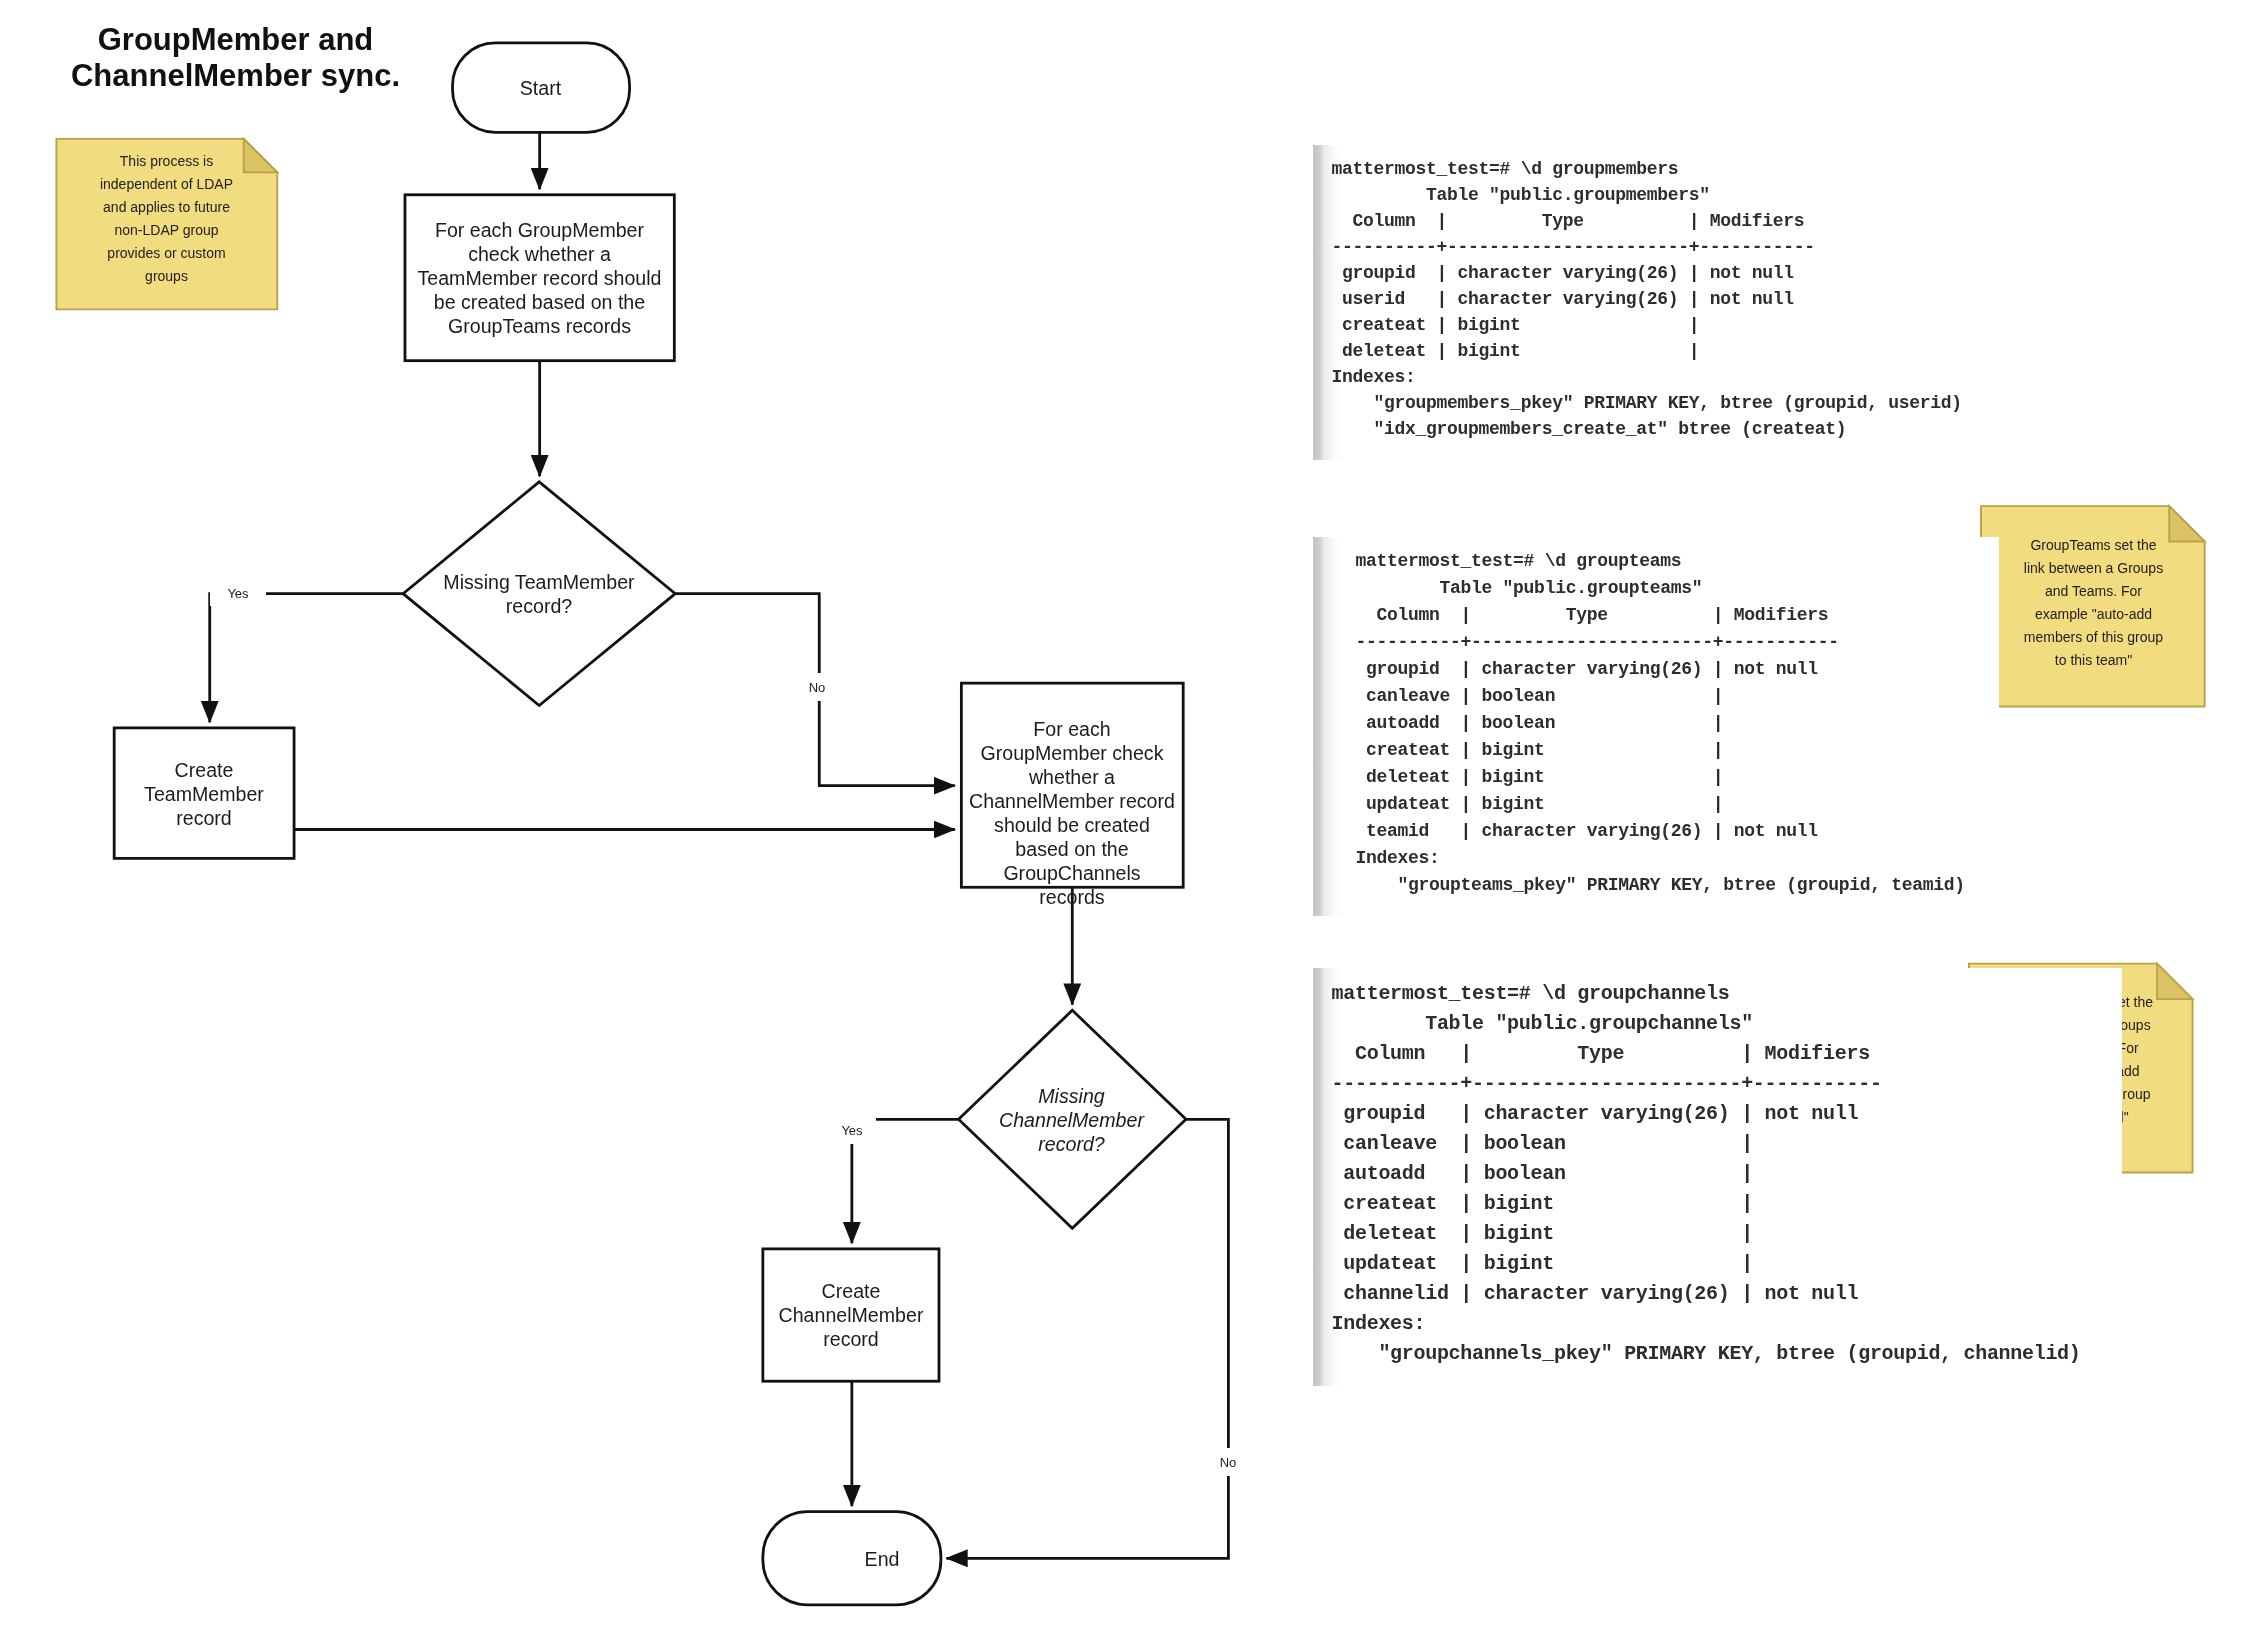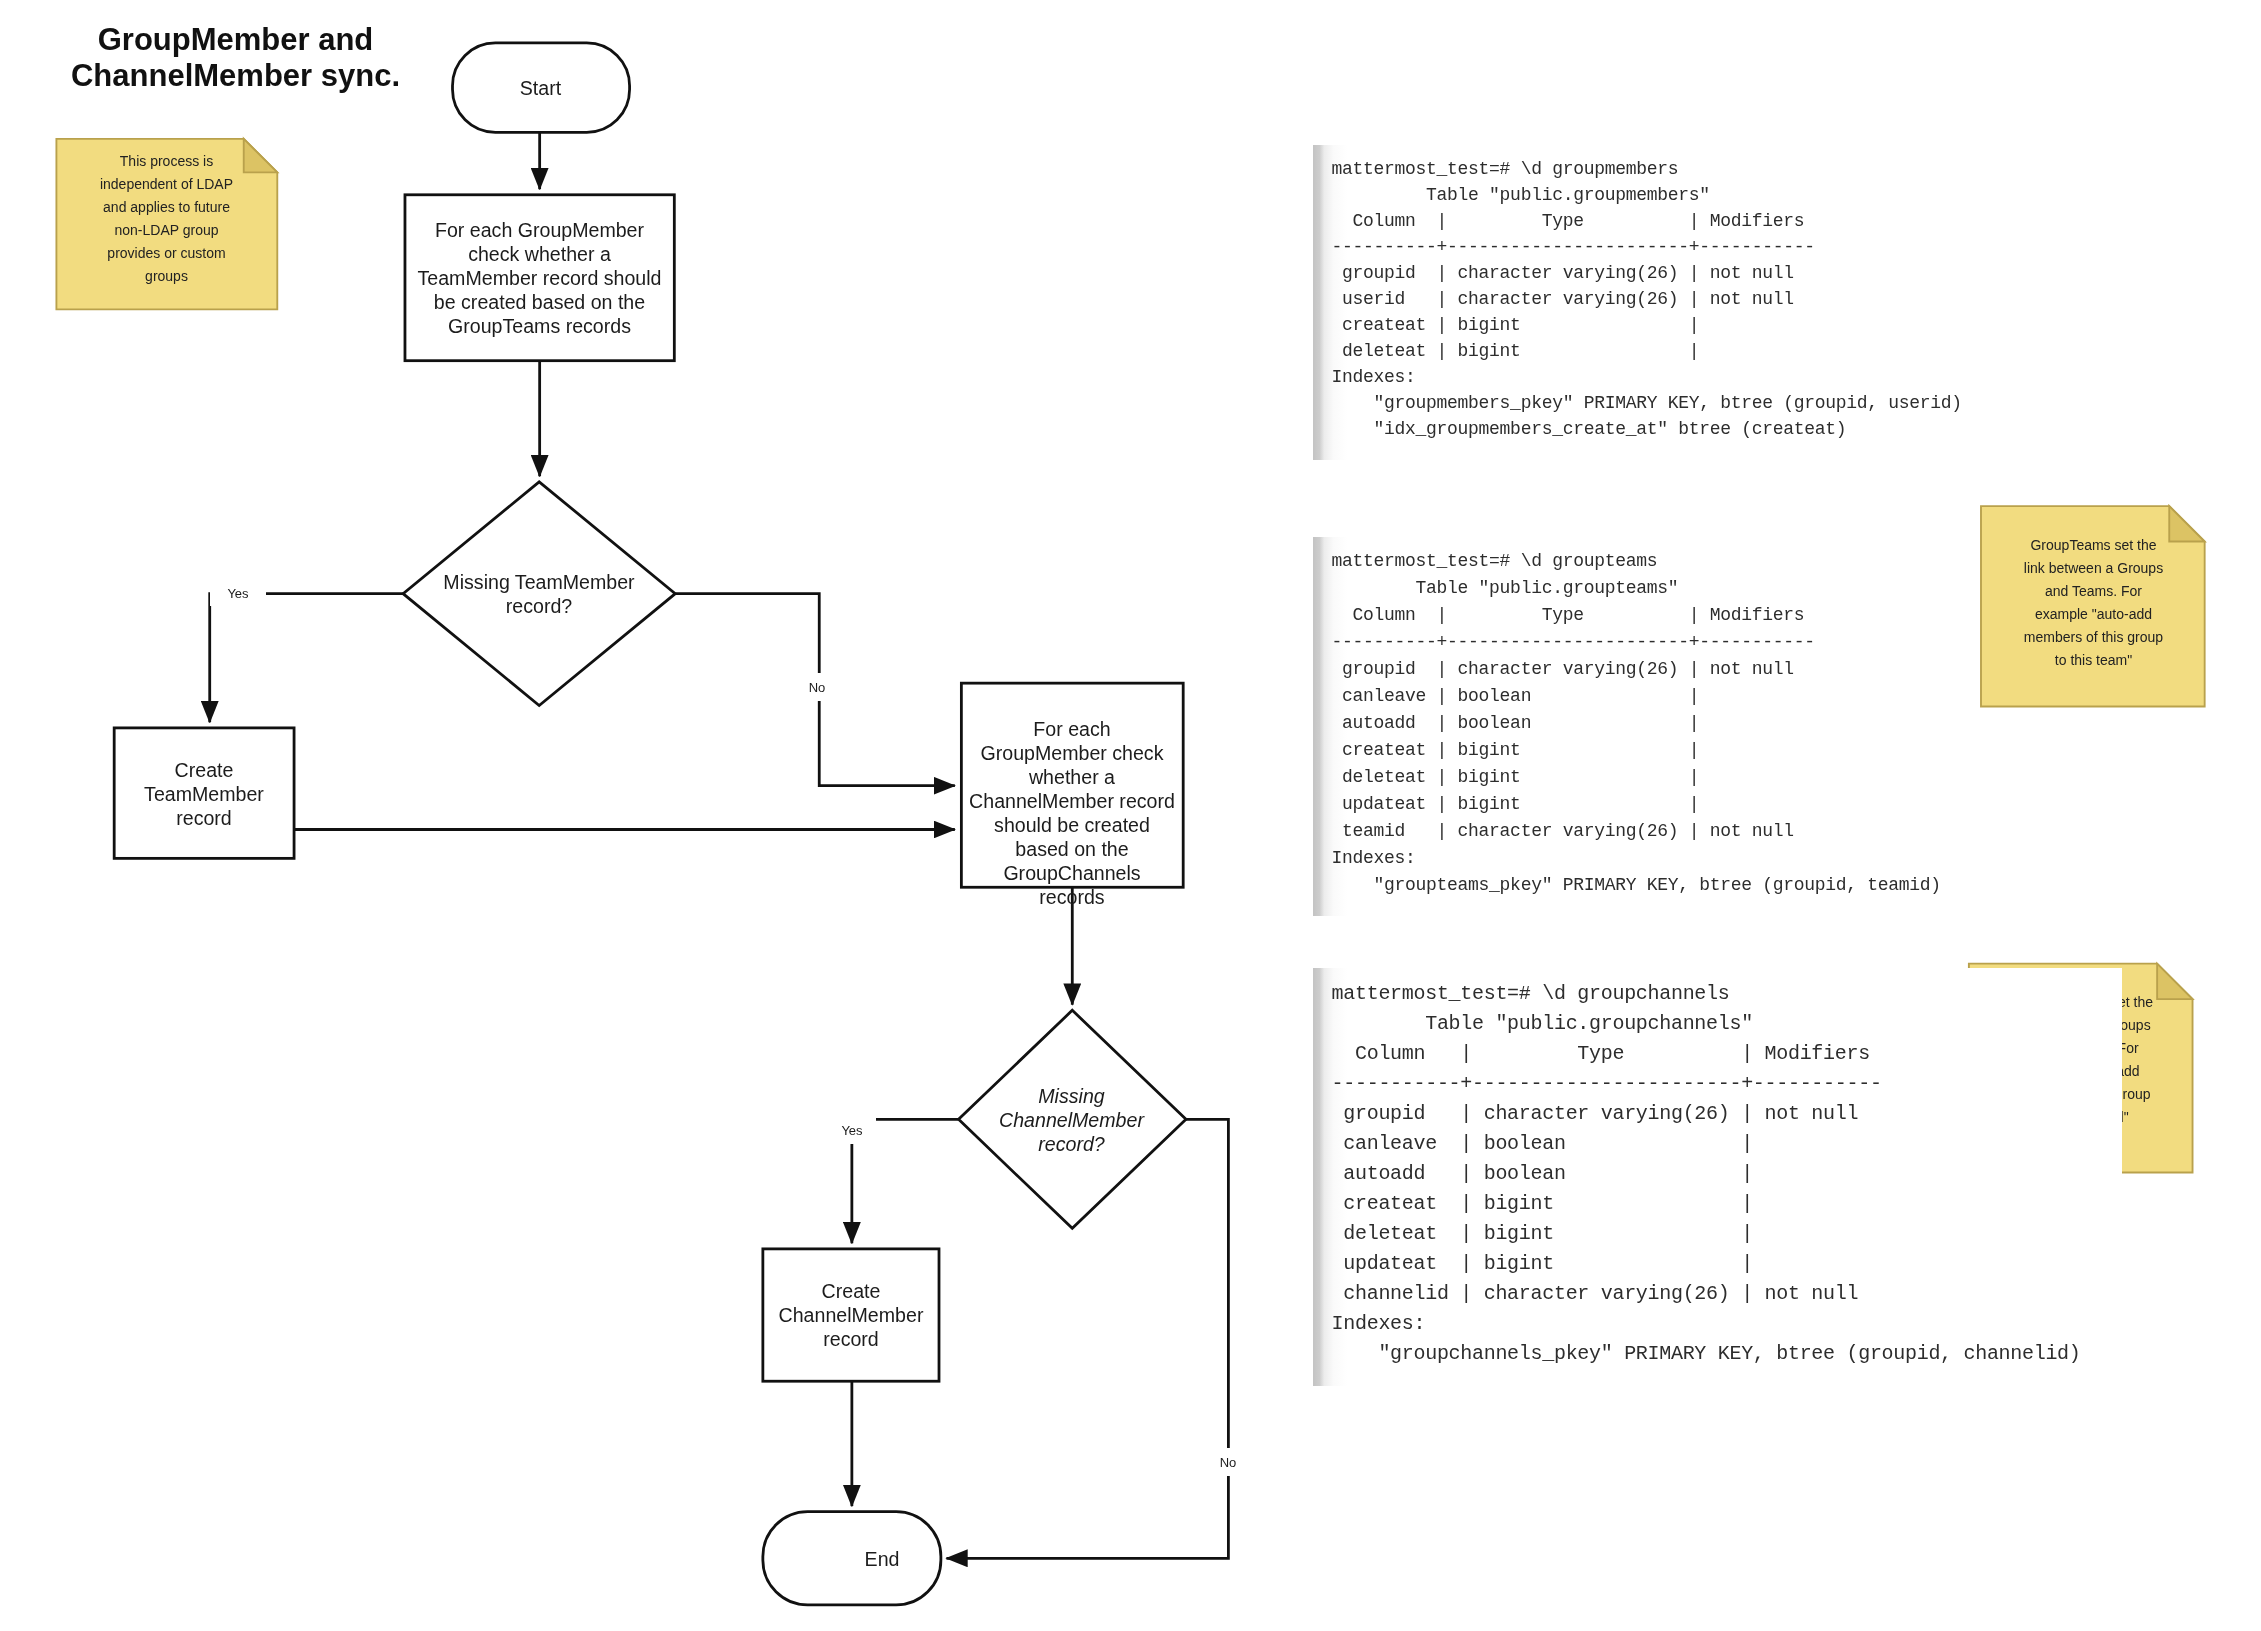--- a/index.html
+++ b/index.html
@@ -38,20 +38,21 @@
   }
   .sticky-text {
     position: absolute;
     text-align: center;
     white-space: pre-line;
     font-size: 14px; line-height: 23px; color: #222;
   }
   .codeblock {
     position: absolute;
     background: linear-gradient(90deg, #c3c3c3 0px, #cdcdcd 6.5px, #ececec 11.2px, #fafafa 20.5px, #ffffff 34px);
+    font-weight: bold;
   }
   .codeblock pre {
     margin: 0;
     padding: 11.2px 5.6px 15px 18.6px;
     font-family: "Liberation Mono", "DejaVu Sans Mono", monospace;
     color: #2d2d2d;
     letter-spacing: -0.3px;
   }
   .cb-small pre { font-size: 18px; line-height: 26px; }
   .cb-mid   pre { font-size: 18px; line-height: 27px; }
@@ -162,21 +163,21 @@
   Column  |         Type          | Modifiers
 ----------+-----------------------+-----------
  groupid  | character varying(26) | not null
  userid   | character varying(26) | not null
  createat | bigint                |
  deleteat | bigint                |
 Indexes:
     "groupmembers_pkey" PRIMARY KEY, btree (groupid, userid)
     "idx_groupmembers_create_at" btree (createat)</pre>
   </div>
-  <div class="codeblock cb-mid" style="left:1313px;top:537px;width:662px;height:379px;">
+  <div class="codeblock cb-mid" style="left:1313px;top:537px;width:662px;height:379px;padding-left:24px;">
     <pre>mattermost_test=# \d groupteams
         Table "public.groupteams"
   Column  |         Type          | Modifiers
 ----------+-----------------------+-----------
  groupid  | character varying(26) | not null
  canleave | boolean               |
  autoadd  | boolean               |
  createat | bigint                |
  deleteat | bigint                |
  updateat | bigint                |

